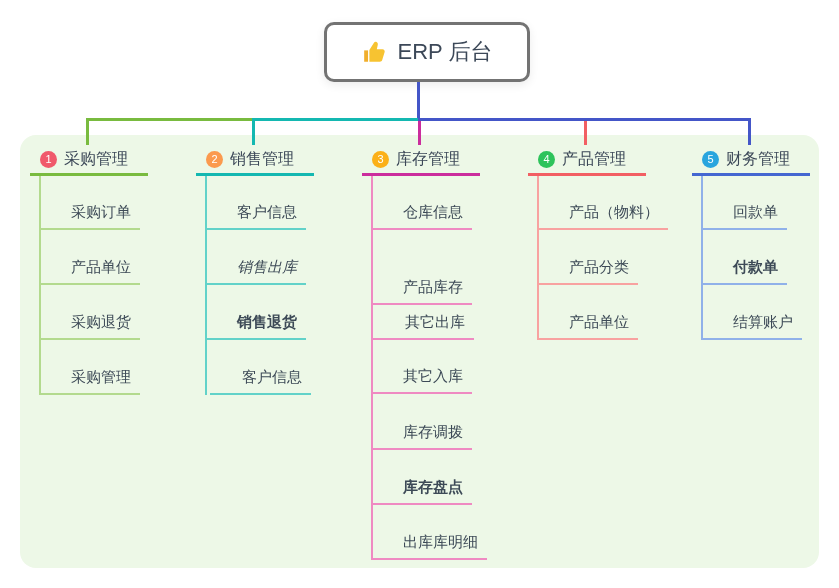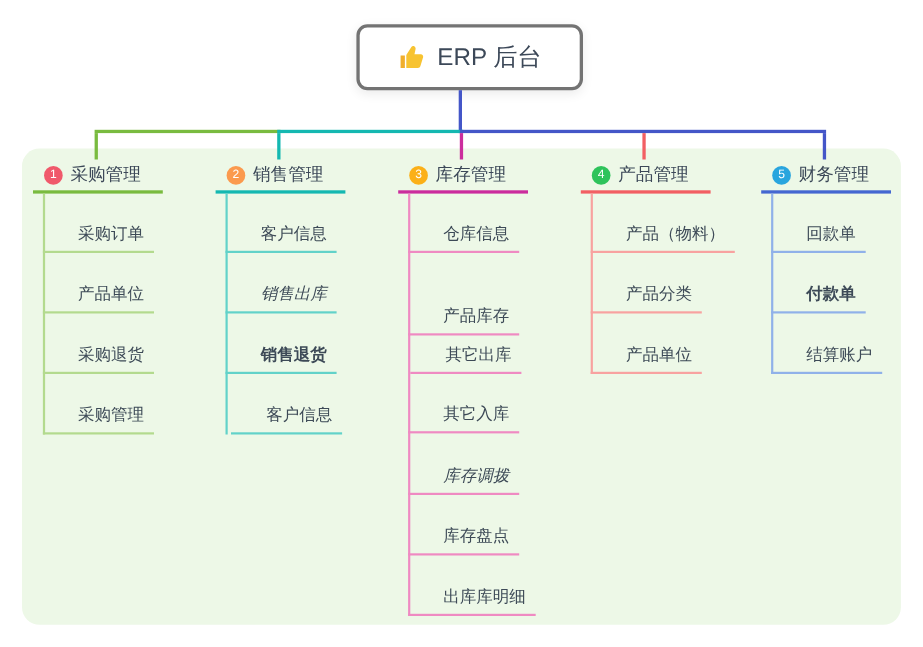--- a/index.html
+++ b/index.html
@@ -95,24 +95,24 @@
       </div>
       <div class="child-row" style="left: 371px; top: 253px; border-bottom: 2px solid rgb(239, 138, 194); margin-top: 20px;">
         <span>产品库存</span>
       </div>
       <div class="child-row" style="left: 373px; top: 308px; border-bottom: 2px solid rgb(239, 138, 194);">
         <span>其它出库</span>
       </div>
       <div class="child-row" style="left: 371px; top: 342px; border-bottom: 2px solid rgb(239, 138, 194); margin-top: 20px;">
         <span>其它入库</span>
       </div>
-      <div class="child-row" style="left: 371px; top: 418px; border-bottom: 2px solid rgb(239, 138, 194); font-style: italic;">
+      <div class="child-row" style="left: 371px; top: 418px; border-bottom: 2px solid rgb(239, 138, 194);">
         <span>库存调拨</span>
       </div>
-      <div class="child-row" style="left: 371px; top: 473px; border-bottom: 2px solid rgb(239, 138, 194);">
+      <div class="child-row" style="left: 371px; top: 473px; border-bottom: 2px solid rgb(239, 138, 194); font-weight: bold;">
         <span>库存盘点</span>
       </div>
       <div class="child-row" style="left: 371px; top: 528px; border-bottom: 2px solid rgb(239, 138, 194);">
         <span>出库库明细</span>
       </div>
       <div class="branch-title" style="left: 528px; top: 145px; width: 118px; border-bottom: 3px solid rgb(242, 95, 99);">
         <span class="badge" style="background: rgb(46, 195, 91);">4</span>
         <span>产品管理</span>
       </div>
       <div class="line" style="left: 537px; top: 176px; width: 2px; height: 164px; background: rgb(248, 162, 160);"></div>

